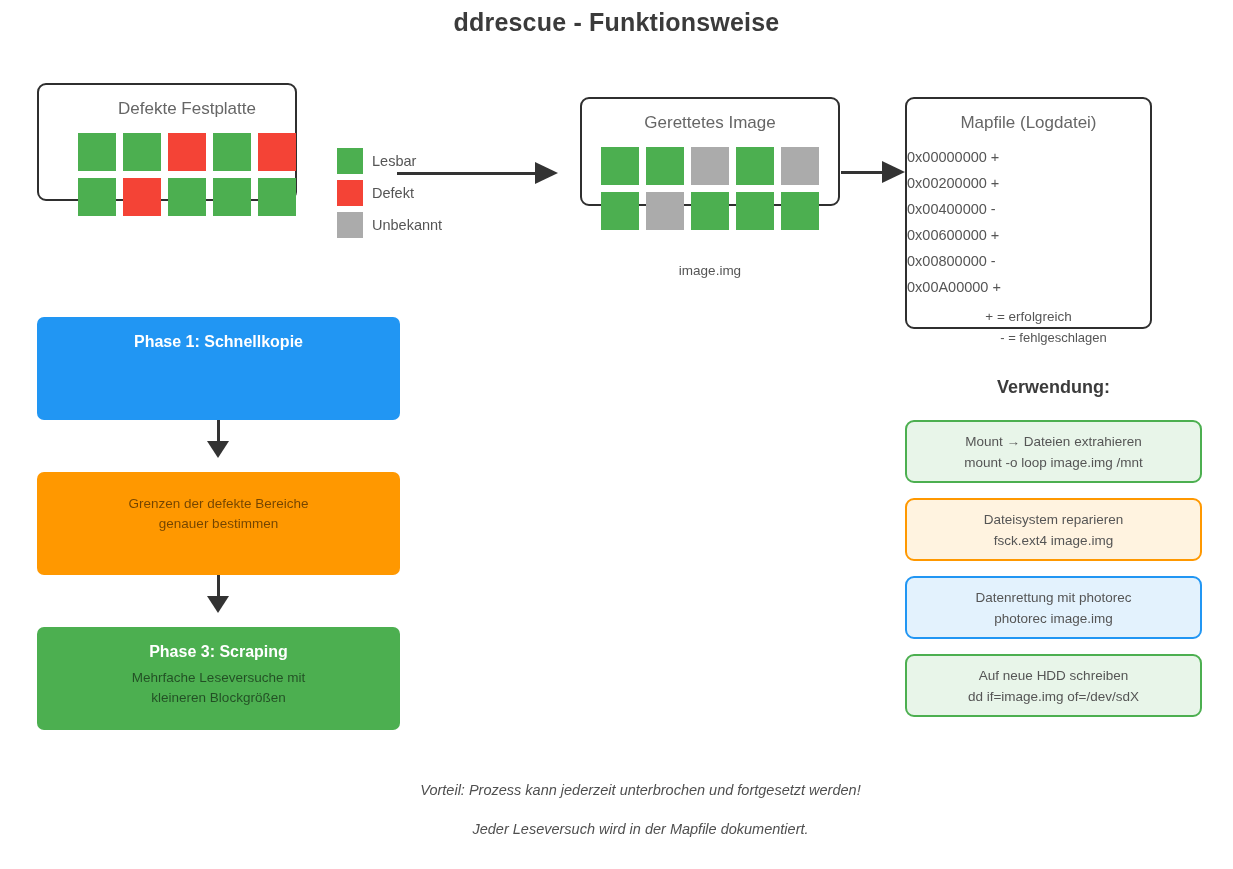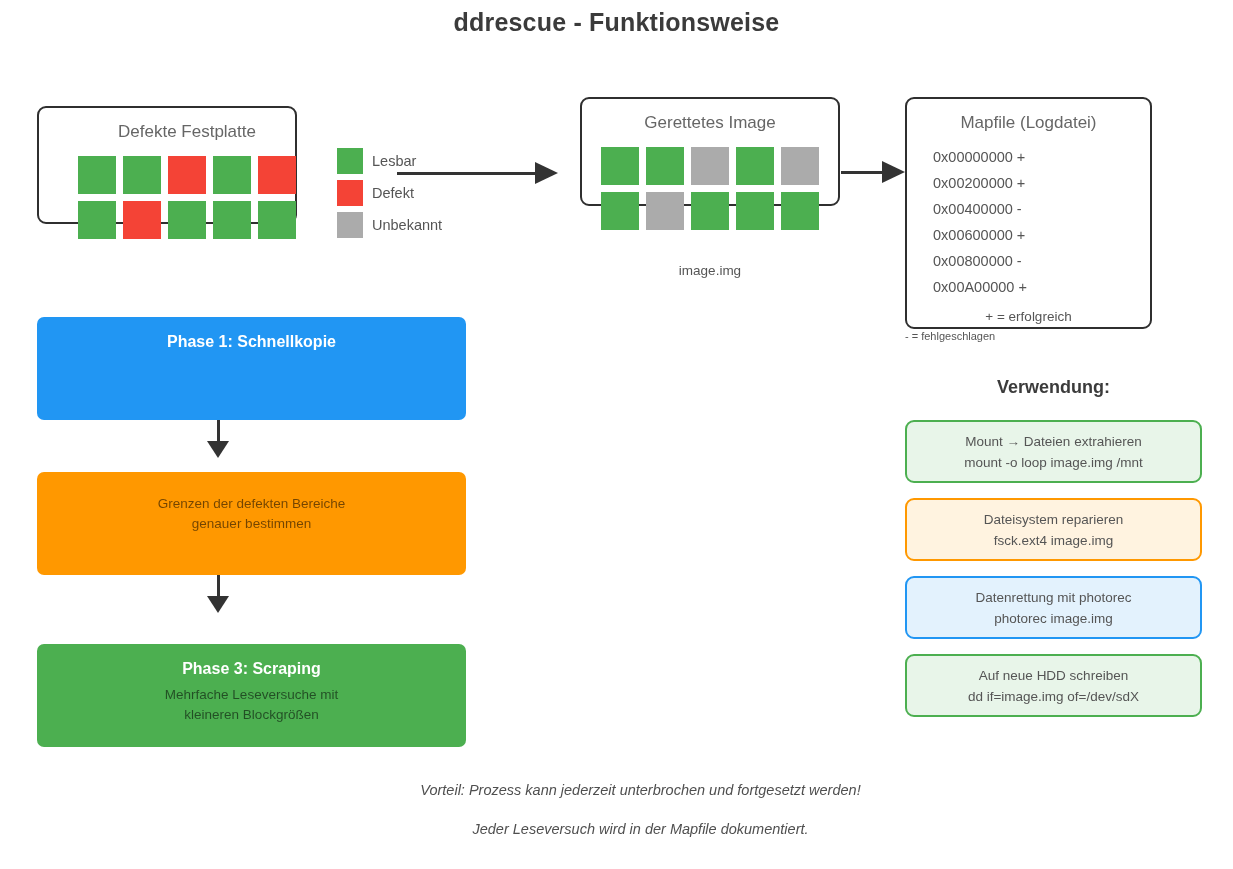--- a/index.html
+++ b/index.html
@@ -11,21 +11,21 @@
   .title {
     position:absolute; top:8px; left:0; width:100%; text-align:center;
     font-size:25px; font-weight:bold; color:#3b3b3b; letter-spacing:.2px;
   }
   
   .panel {
     position:absolute; background:#fff; border:2px solid #2f2f2f; border-radius:9px;
     padding-top:13px;
   }
   .panel-title { text-align:center; font-size:17px; line-height:22px; color:#666; }
-  #disk-panel  { left:37px;  top:106px; width:260px; height:118px;padding-left:40px; }
+  #disk-panel  { left:37px;  top:83px; width:260px; height:118px;padding-left:40px; }
   #image-panel { left:580px; top:97px; width:260px; height:109px; }
   #mapfile-panel { left:905px; top:97px; width:247px; height:232px; }
 
   .grid {
     display:grid; grid-template-columns:repeat(5,38px); gap:7px;
     justify-content:center; margin-top:13px;
   }
   .sq { width:38px; height:38px; }
 
   .caption {
@@ -52,34 +52,34 @@
   .arrow-down { position:absolute; width:22px; }
   .arrow-down .vline { position:absolute; top:0; bottom:15px; left:9.5px; width:3px; background:#333; }
   .arrow-down .vhead {
     position:absolute; bottom:0; left:0; width:0; height:0;
     border-top:17px solid #333; border-left:11px solid transparent; border-right:11px solid transparent;
   }
   #darrow1 { left:207px; top:420px; height:38px; }
   #darrow2 { left:207px; top:575px; height:38px; }
 
   
-  .map-entries { margin-top:10px; padding-left:26px; }
+  .map-entries { margin-top:10px; }
   .map-entry { font-size:14.5px; color:#555; height:26px; line-height:26px; }
   .map-legend-plus {
     position:absolute; left:0; right:0; bottom:3px; text-align:center;
     font-size:13.5px; color:#555;
   }
   .map-legend-minus {
-    position:absolute; left:905px; top:330px; width:297px; 
-    font-size:11px; color:#555;
+    position:absolute; left:905px; top:330px; width:297px; text-align:center;
+    font-size:13px; color:#555;
   }
 
   
   .phase {
-    position:absolute; left:37px; width:429px; height:103px; border-radius:7px;
+    position:absolute; left:37px; width:363px; height:103px; border-radius:7px;
     text-align:center; padding-top:15px;
   }
   .phase-title { font-size:16px; line-height:19px; font-weight:bold; color:#ffffff; }
   .phase-body { margin-top:7px; font-size:13.5px; line-height:20px; color:rgba(0,0,0,0.55); }
   #phase1 { top:317px; }
   #phase2 { top:472px; }
   #phase3 { top:627px; }
 
   
   .usage-heading {
@@ -186,31 +186,31 @@
   <div class="phase-title">Phase 1: Schnellkopie</div>
 </div>
 
 <div class="arrow-down" id="darrow1">
   <div class="vline"></div>
   <div class="vhead"></div>
 </div>
 
 <div class="phase" id="phase2" style="background: rgb(255, 152, 0);">
   <div class="phase-body">
-    <div>Grenzen der defekten Bereiche</div>
+    <div>Grenzen der defekte Bereiche</div>
     <div>genauer bestimmen</div>
   </div>
 </div>
 
 <div class="arrow-down" id="darrow2">
   <div class="vline"></div>
   <div class="vhead"></div>
 </div>
 
-<div class="phase" id="phase3" style="background: rgb(76, 175, 80); margin-top: 17px;">
+<div class="phase" id="phase3" style="background: rgb(76, 175, 80);">
   <div class="phase-title">Phase 3: Scraping</div>
   <div class="phase-body">
     <div>Mehrfache Leseversuche mit</div>
     <div>kleineren Blockgrößen</div>
   </div>
 </div>
 
 <div class="usage-heading">Verwendung:</div>
 
 <div class="ubox" id="ubox0" style="background: rgb(232, 245, 233); border-color: rgb(76, 175, 80);">

